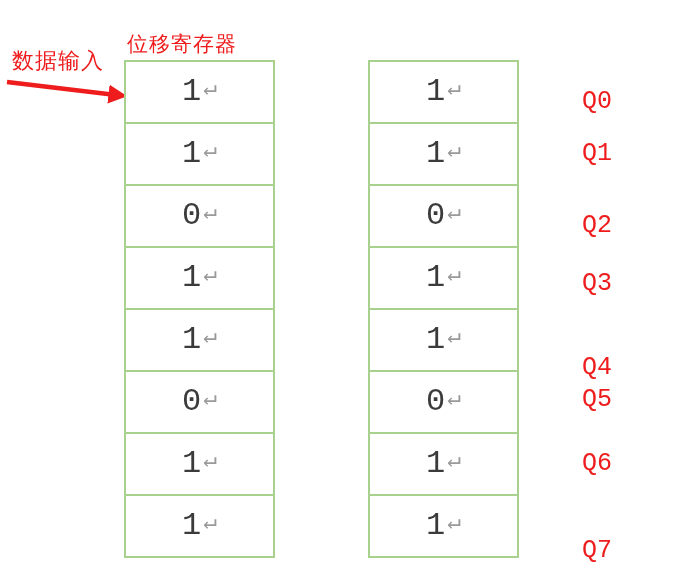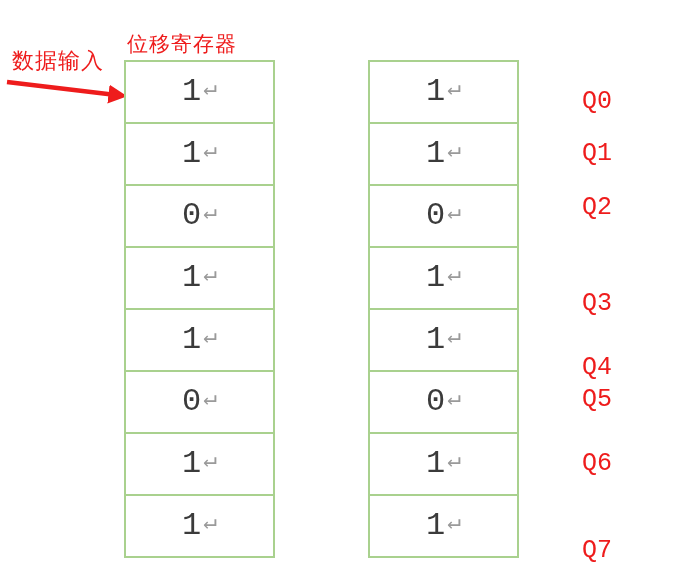--- a/index.html
+++ b/index.html
@@ -142,20 +142,20 @@
         <span class="ret">↵</span>
       </div>
     <div class="cell">
         <span class="val">1</span>
         <span class="ret">↵</span>
       </div>
   </div>
 
   <div class="q-label" style="top:90px">Q0</div>
   <div class="q-label" style="top:142px">Q1</div>
-  <div class="q-label" style="top:196px">Q2</div>
-  <div class="q-label" style="top:292px">Q3</div>
+  <div class="q-label" style="top:214px">Q2</div>
+  <div class="q-label" style="top:272px">Q3</div>
   <div class="q-label" style="top:356px">Q4</div>
   <div class="q-label" style="top:388px">Q5</div>
   <div class="q-label" style="top:452px">Q6</div>
   <div class="q-label" style="top:539px">Q7</div>
 
 </div>
 
 </body></html>

